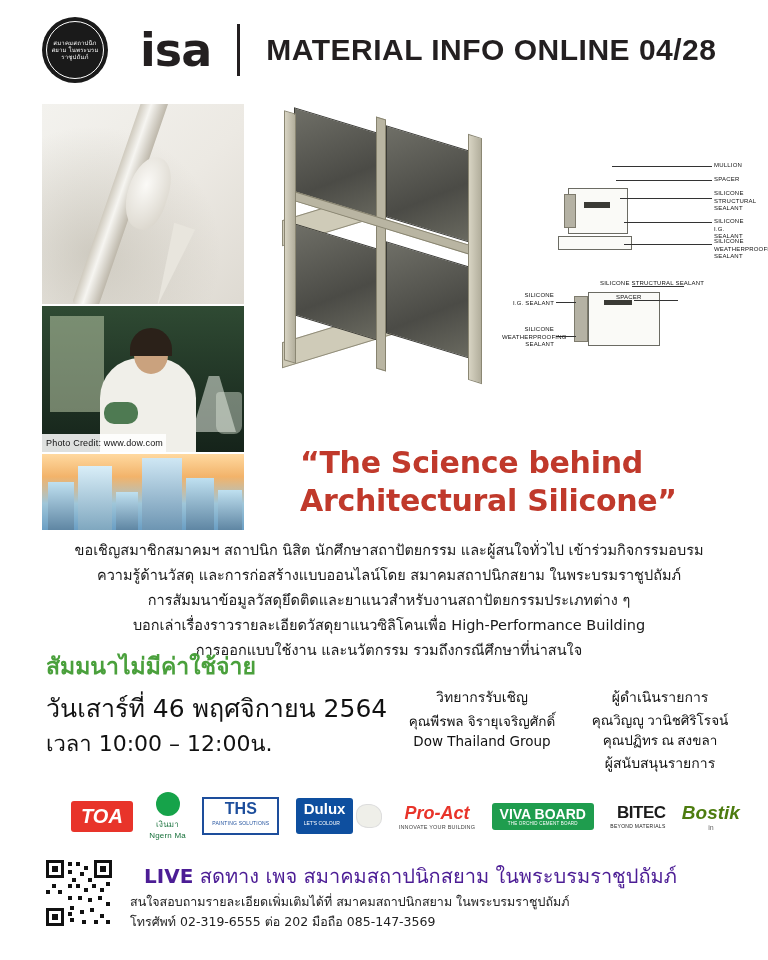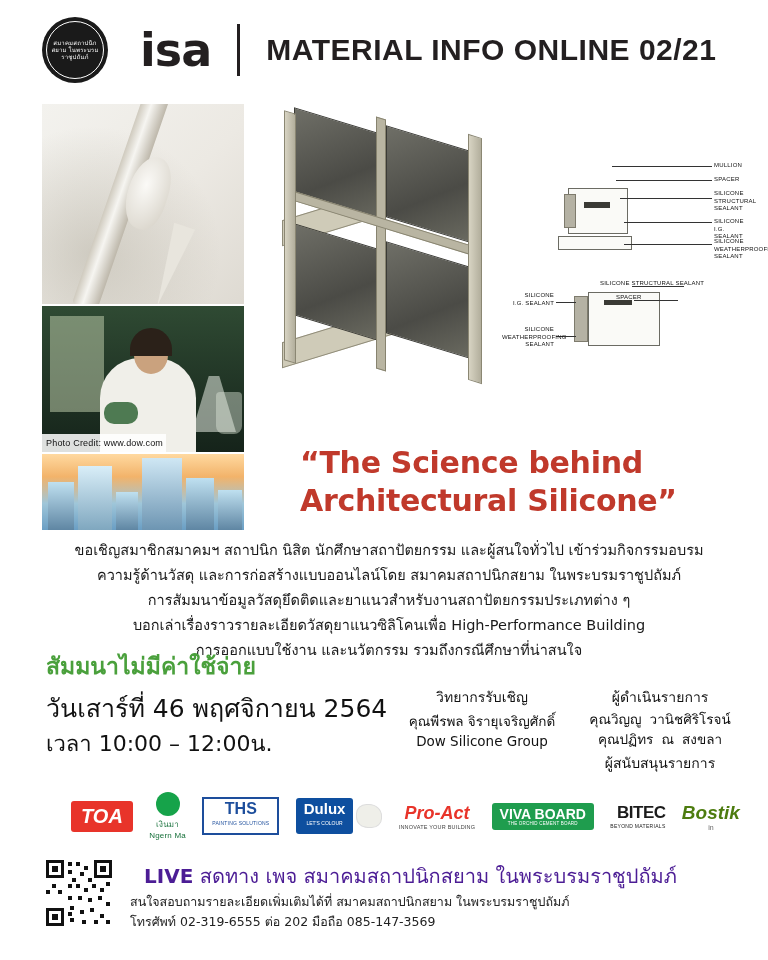--- a/index.html
+++ b/index.html
@@ -159,21 +159,21 @@
 
   .speaker-block {
     position: absolute; left: 396px; top: 686px; width: 172px; text-align: center;
     font-family: "DejaVu Sans", sans-serif; color: #111;
   }
   .speaker-block .hdr { font-size: 14px; margin-bottom: 3px; }
   .speaker-block .nm { font-size: 13.5px; line-height: 20px; }
 
   .moderator-block {
     position: absolute; left: 566px; top: 686px; width: 188px; text-align: center;
-    font-family: Liberation Mono, monospace; color: #111;
+    font-family: Liberation Serif, serif; color: #111;
   }
   .moderator-block .hdr { font-size: 14px; margin-bottom: 3px; }
   .moderator-block .nm { font-size: 13.5px; line-height: 20px; }
   .sponsor-hdr {
     position: absolute; left: 566px; top: 752px; width: 188px; text-align: center;
     font-size: 14px; color: #111; font-family: "DejaVu Sans", sans-serif;
   }
 
   
   .logobar {
@@ -190,21 +190,21 @@
     width: 24px; height: 24px; border-radius: 50%; background: #16a34a; margin: 0 auto 2px;
     position: relative;
   }
   .lg-ngernma .txt { font-size: 8px; letter-spacing: .2px; }
   .lg-ths {
     border: 2px solid #1d4e9c; color: #1d4e9c; font-weight: bold; font-size: 16px;
     padding: 2px 8px; text-align: center; line-height: 15px;
   }
   .lg-ths small { display: block; font-size: 5px; font-weight: normal; letter-spacing: .2px; }
   .lg-dulux {
-    display: flex; align-items: center; text-align: center;
+    display: flex; align-items: center;
   }
   .lg-dulux .badge {
     background: #0e4f9f; color: #fff; font-size: 15px; font-weight: bold;
     padding: 4px 8px; border-radius: 3px; line-height: 14px;
   }
   .lg-dulux .badge small { display:block; font-size: 5px; font-weight: normal; }
   .lg-dulux .dog {
     width: 26px; height: 24px; margin-left: 3px; background: #efefe9;
     border-radius: 40% 50% 40% 45%; border: 1px solid #ddd;
   }
@@ -247,21 +247,21 @@
 
 <div class="poster">
 
   <div class="header">
     <div class="asa-seal">
       <div class="ring"></div>
       <div class="seal-txt">สมาคมสถาปนิกสยาม ในพระบรมราชูปถัมภ์</div>
     </div>
     <div class="isa-logo">isa</div>
     <div class="divider-v"></div>
-    <div class="header-title">MATERIAL INFO ONLINE 02/21</div>
+    <div class="header-title">MATERIAL INFO ONLINE 04/28</div>
   </div>
 
   <div class="photo-sealant">
     <div class="blurbg"></div>
     <div class="nozzle"></div>
     <div class="tip"></div>
     <div class="bead"></div>
   </div>
 
   <div class="photo-lab">
@@ -352,21 +352,21 @@
     <div>การออกแบบใช้งาน และนวัตกรรม รวมถึงกรณีศึกษาที่น่าสนใจ</div>
   </div>
 
   <div class="free-line">สัมมนาไม่มีค่าใช้จ่าย</div>
   <div class="date-line">วันเสาร์ที่ 46 พฤศจิกายน 2564</div>
   <div class="time-line">เวลา  10:00 – 12:00น.</div>
 
   <div class="speaker-block">
     <div class="hdr">วิทยากรรับเชิญ</div>
     <div class="nm">คุณพีรพล จิรายุเจริญศักดิ์</div>
-    <div class="nm">Dow Silicone Group</div>
+    <div class="nm">Dow Thailand Group</div>
   </div>
 
   <div class="moderator-block">
     <div class="hdr">ผู้ดำเนินรายการ</div>
     <div class="nm">คุณวิญญู วานิชศิริโรจน์</div>
     <div class="nm">คุณปฏิทร ณ สงขลา</div>
   </div>
   <div class="sponsor-hdr">ผู้สนับสนุนรายการ</div>
 
   <div class="logobar">

